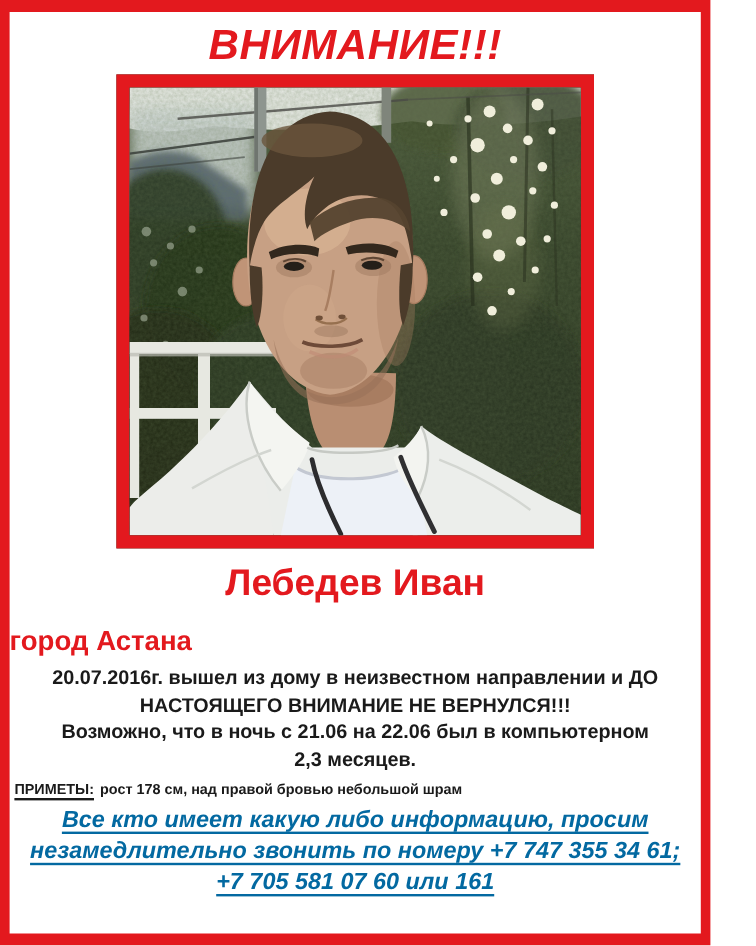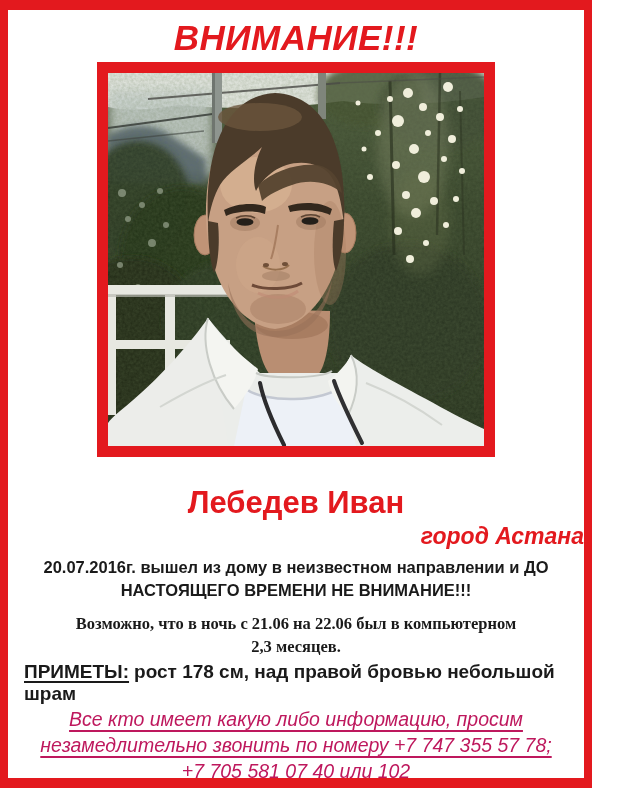--- a/index.html
+++ b/index.html
@@ -25,62 +25,61 @@
   }
   .photo-frame{
     box-sizing:content-box;
     width:376px;height:373px;
     margin:3px auto 0 auto;
     border:11px solid #e3191e;
     background:#2f3b25;
   }
   .photo-frame svg{display:block;}
   .name{
-    margin-top:28px;
+    margin-top:11px;
     text-align:center;
     color:#e3191e;
     font-size:31px;line-height:35px;
     font-weight:800;
   }
   .city{
-    margin-top:4px;
-    text-align:right;
+    margin-top:19px;
+    text-align:left;
     color:#e3191e;
     font-size:23px;line-height:25px;
     font-weight:800;
-    font-style:italic;
   }
   .blackpara{
     margin-top:7px;
     text-align:center;
     color:#1a1a1a;
     font-size:16.5px;line-height:22.5px;
     font-weight:800;
   }
-  .blackpara.second{margin-top:12px;font-family:Liberation Serif, serif;}
+  .blackpara.second{margin-top:0;}
   .details{
     margin-top:3px;
-    padding-left:16px;
+    padding-left:4px;
     color:#1a1a1a;
-    font-size:19px;line-height:22px;
+    font-size:12px;line-height:22px;
     font-weight:800;
     text-align:left;
   }
   .detail-label{
     text-decoration:underline;
     text-decoration-thickness:2px;
     text-underline-offset:3px;
   }
   .detail-value{margin-left:5px;}
   .contact{
     margin-top:2px;
     text-align:center;
-    color:#be185d;
+    color:#0369a1;
     font-size:19.5px;
-    font-weight:400;
+    font-weight:700;
     font-style:italic;
   }
   .contact-line{
     line-height:24px;
     margin-top:2px;
     text-decoration:underline;
     text-decoration-thickness:1.5px;
     text-underline-offset:4px;
   }
 </style>
@@ -252,33 +251,33 @@
       <path d="M144,212 C156,217 182,217 194,210" fill="none" stroke="#6d4a38" stroke-width="3"></path>
       <path d="M150,220 C162,226 180,226 190,218" fill="none" stroke="#c08a74" stroke-width="3" opacity="0.6"></path>
     </svg>
   </div>
 
   <div class="name">Лебедев Иван</div>
   <div class="city">город Астана</div>
 
   <div class="blackpara">
     <div>20.07.2016г. вышел из дому в неизвестном направлении и ДО</div>
-    <div>НАСТОЯЩЕГО ВРЕМЕНИ НЕ ВНИМАНИЕ!!!</div>
+    <div>НАСТОЯЩЕГО ВНИМАНИЕ НЕ ВЕРНУЛСЯ!!!</div>
   </div>
 
   <div class="blackpara second">
     <div>Возможно, что в ночь с 21.06 на 22.06 был в компьютерном</div>
     <div>2,3 месяцев.</div>
   </div>
 
   <div class="details">
     <div>
       <span class="detail-label">ПРИМЕТЫ:</span><span class="detail-value">рост 178 см, над правой бровью небольшой шрам</span>
     </div>
   </div>
 
   <div class="contact">
     <div class="contact-line">Все кто имеет какую либо информацию, просим</div>
-    <div class="contact-line">незамедлительно звонить по номеру +7 747 355 57 78;</div>
-    <div class="contact-line">+7 705 581 07 40 или 102</div>
+    <div class="contact-line">незамедлительно звонить по номеру +7 747 355 34 61;</div>
+    <div class="contact-line">+7 705 581 07 60 или 161</div>
   </div>
 
 </div>
 
 </body></html>

